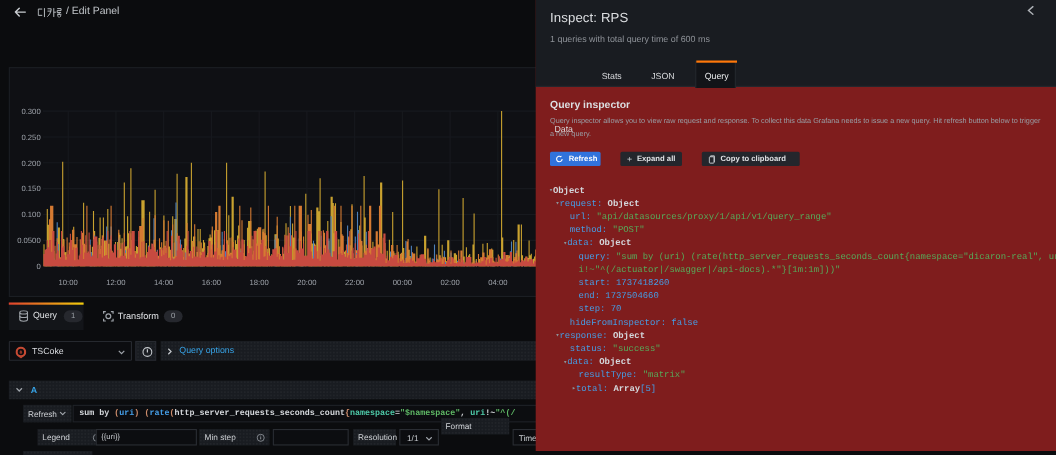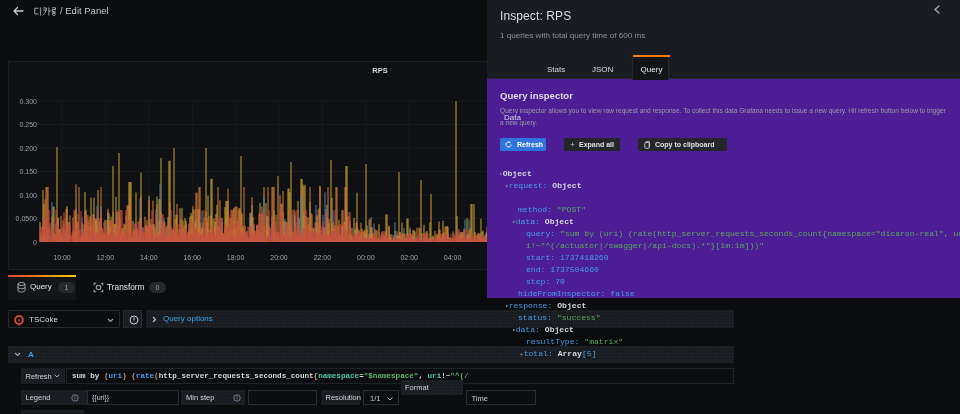--- a/index.html
+++ b/index.html
@@ -19,21 +19,20 @@
 <svg class="abs" style="left:34px;top:6.5px" width="24" height="9" viewBox="0 0 30 11" preserveAspectRatio="none">
   <g stroke="#b7bcc1" stroke-width="1.1" fill="none">
     <path d="M1 1.5h4.5M1 1.5v7h4.5M8 0.5v10"></path>
     <path d="M11.5 1.2h4.2M11.5 3.8h4.2M15.7 1.2c-.2 3.6-2 6.8-4.4 8.8M18.6 0.5v9.8M18.6 5h2.4"></path>
     <path d="M22.5 1h4.4v2.2h-4.4v2.1h4.4M24.7 6v1.3M22.3 7.3h5M24.8 10.6a1.7 1.6 0 1 1 .01 0z"></path>
   </g>
 </svg>
 <div class="abs" style="left:60px;top:4.5px;color:#c2c6ca;font-size:9.5px;">/ Edit Panel</div>
 
 <div class="abs" style="left:8px;top:61px;width:726px;height:209px;background:#0f1014;border:1px solid #1b1e23;">
-  <div class="abs" style="left:8px;top:4px;width:726px;text-align:center;color:#d3d6da;font-size:7.5px;font-weight:bold;">RPS</div>
   <svg class="abs" style="left:0;top:0" width="726" height="209" viewBox="0 0 726 209">
     <g stroke="#17191e" stroke-width="1">
       <path d="M30 39.0H726"></path>
       <path d="M30 62.5H726"></path>
       <path d="M30 86.0H726"></path>
       <path d="M30 109.5H726"></path>
       <path d="M30 133.0H726"></path>
       <path d="M30 156.5H726"></path>
       <path d="M30 180.0H726"></path>
       <path d="M53.0 39V180"></path>
@@ -125,21 +124,21 @@
   <div class="abs" style="left:20px;top:3.5px;color:#37a4e8;font-size:8px;font-weight:bold;">A</div>
 </div>
 <div class="abs dots" style="left:21px;top:367.5px;width:44px;height:16.5px;">
   <div class="abs" style="left:4.5px;top:4px;color:#d0d3d7;font-size:7.5px;">Refresh</div>
   <svg class="abs" style="left:33px;top:6.5px" width="6" height="4" viewBox="0 0 6 4">
       <path d="M0.5 0.5L3 3l2.5-2.5" stroke="#9fa4aa" stroke-width="1" fill="none"></path>
     </svg>
 </div>
 <div class="abs mono" style="left:66px;top:367.5px;width:668px;height:16.5px;background:#0c0d10;border:1px solid #1f2227;font-size:7.6px;color:#d4d7db;line-height:14.5px;white-space:pre;padding-left:5px;font-weight:bold;"><span style="color:#d4d7db">sum by </span><span style="color:#cf8e6d">(</span><span style="color:#459ee7">uri</span><span style="color:#cf8e6d">)</span><span style="color:#d4d7db"> </span><span style="color:#cf8e6d">(</span><span style="color:#459ee7">rate</span><span style="color:#cf8e6d">(</span><span style="color:#d4d7db">http_server_requests_seconds_count</span><span style="color:#cf8e6d">{</span><span style="color:#4ec9a8">namespace</span><span style="color:#d4d7db">=</span><span style="color:#5fb865">"$namespace"</span><span style="color:#d4d7db">, </span><span style="color:#4ec9a8">uri</span><span style="color:#d4d7db">!~</span><span style="color:#5fb865">"^(/</span></div>
 
-<div class="abs dots" style="left:21px;top:390px;width:68px;height:14.5px;">
+<div class="abs dots" style="left:34px;top:390px;width:68px;height:14.5px;">
     <div class="abs" style="left:4.5px;top:3px;color:#d0d3d7;font-size:7.5px;">Legend</div>
     <svg class="abs" style="left:50px;top:3.5px" width="8" height="8" viewBox="0 0 8 8">
       <circle cx="4" cy="4" r="3.2" stroke="#8d9298" stroke-width="0.8" fill="none"></circle>
       <path d="M4 3.4v2" stroke="#8d9298" stroke-width="0.9"></path>
       <circle cx="4" cy="2.4" r="0.5" fill="#8d9298"></circle>
     </svg>
   </div>
 <div class="abs" style="left:87px;top:390px;width:91.5px;height:14.5px;background:#0c0d10;border:1px solid #2a2d33;">
     <div class="abs" style="left:4px;top:3px;color:#c9ccd0;font-size:7px;">{{uri}}</div>
   </div>
@@ -163,21 +162,21 @@
   </div>
 <div class="abs dots" style="left:400.5px;top:380px;width:62px;height:14.5px;">
     <div class="abs" style="left:4.5px;top:3px;color:#d0d3d7;font-size:7.5px;">Format</div>
   </div>
 <div class="abs" style="left:465.5px;top:390px;width:70px;height:14.5px;background:#0c0d10;border:1px solid #2a2d33;">
     <div class="abs" style="left:5px;top:3px;color:#c9ccd0;font-size:7.5px;">Time</div>
   </div>
 
 <div class="abs dots" style="left:21px;top:410px;width:63px;height:4px;"></div>
 
-<div class="abs" style="left:487px;top:0;width:473px;height:298px;background:#4c1d95;">
+<div class="abs" style="left:487px;top:0;width:473px;height:410px;background:#7f1d1d;">
   <div class="abs" style="left:0;top:0;width:473px;height:79px;background:#191c21;border-bottom:1px solid #25282e;"></div>
   <svg class="abs" style="left:446px;top:5px" width="8" height="9" viewBox="0 0 8 9">
       <path d="M6 1L2 4.5L6 8" stroke="#aeb2b7" stroke-width="1.3" fill="none" stroke-linecap="round"></path>
     </svg>
   <div class="abs" style="left:13px;top:9px;color:#dcdee1;font-size:12px;font-weight:500;letter-spacing:0.1px;">Inspect: RPS</div>
   <div class="abs" style="left:13px;top:31px;color:#8e9298;font-size:8.1px;">1 queries with total query time of 600 ms</div>
 
   <div class="abs" style="left:17px;top:64.5px;color:#d8dadd;font-size:8px;margin-top:48px;">Data</div>
   <div class="abs" style="left:60px;top:64.5px;color:#d8dadd;font-size:8px;">Stats</div>
   <div class="abs" style="left:105px;top:64.5px;color:#d8dadd;font-size:8px;">JSON</div>
@@ -203,20 +202,21 @@
   <div class="abs" style="left:151px;top:138px;width:89px;height:13px;background:#24262c;border-radius:1.5px;">
     <svg class="abs" style="left:6px;top:2.5px" width="7" height="8" viewBox="0 0 7 8">
       <rect x="0.8" y="1.5" width="4.4" height="5.8" rx="0.8" stroke="#c8ccd0" stroke-width="0.9" fill="none"></rect>
       <path d="M2 1.5V0.7h3.4v5.6" stroke="#c8ccd0" stroke-width="0.9" fill="none"></path>
     </svg>
     <div class="abs" style="left:17px;top:3px;color:#dfe1e4;font-size:7px;font-weight:bold;">Copy to clipboard</div>
   </div>
 
   <div class="abs mono" style="left:12px;top:168.5px;font-size:8.1px;white-space:pre;"><span style="color:#8d9298;font-size:6px;vertical-align:0.5px;">▾</span><span style="color:#d4d7db;font-weight:bold;">Object</span></div>
   <div class="abs mono" style="left:18px;top:180.5px;font-size:8.1px;white-space:pre;"><span style="color:#8d9298;font-size:6px;vertical-align:0.5px;">▾</span><span style="color:#459ee7">request: </span><span style="color:#d4d7db;font-weight:bold;">Object</span></div>
+  <div class="abs mono" style="left:31px;top:192.5px;font-size:8.1px;white-space:pre;"><span style="color:#459ee7">url: </span><span style="color:#57ab5a;">"api/datasources/proxy/1/api/v1/query_range"</span></div>
   <div class="abs mono" style="left:31px;top:204.5px;font-size:8.1px;white-space:pre;"><span style="color:#459ee7">method: </span><span style="color:#57ab5a;">"POST"</span></div>
   <div class="abs mono" style="left:25px;top:216.5px;font-size:8.1px;white-space:pre;"><span style="color:#8d9298;font-size:6px;vertical-align:0.5px;">▾</span><span style="color:#459ee7">data: </span><span style="color:#d4d7db;font-weight:bold;">Object</span></div>
   <div class="abs mono" style="left:39px;top:228.5px;font-size:8.1px;white-space:pre;"><span style="color:#459ee7">query: </span><span style="color:#57ab5a;">"sum by (uri) (rate(http_server_requests_seconds_count{namespace="dicaron-real", ur</span></div>
   <div class="abs mono" style="left:39px;top:240.5px;font-size:8.1px;white-space:pre;"><span style="color:#57ab5a">i!~"^(/actuator|/swagger|/api-docs).*"}[1m:1m]))"</span></div>
   <div class="abs mono" style="left:39px;top:252.5px;font-size:8.1px;white-space:pre;"><span style="color:#459ee7">start: </span><span style="color:#459ee7;text-align:center;">1737418260</span></div>
   <div class="abs mono" style="left:39px;top:264.5px;font-size:8.1px;white-space:pre;"><span style="color:#459ee7">end: </span><span style="color:#459ee7;">1737504660</span></div>
   <div class="abs mono" style="left:39px;top:276.5px;font-size:8.1px;white-space:pre;"><span style="color:#459ee7">step: </span><span style="color:#459ee7;">70</span></div>
   <div class="abs mono" style="left:31px;top:288.5px;font-size:8.1px;white-space:pre;"><span style="color:#459ee7">hideFromInspector: </span><span style="color:#459ee7;">false</span></div>
   <div class="abs mono" style="left:18px;top:300.5px;font-size:8.1px;white-space:pre;"><span style="color:#8d9298;font-size:6px;vertical-align:0.5px;">▾</span><span style="color:#459ee7">response: </span><span style="color:#d4d7db;font-weight:bold;">Object</span></div>
   <div class="abs mono" style="left:31px;top:312.5px;font-size:8.1px;white-space:pre;"><span style="color:#459ee7">status: </span><span style="color:#57ab5a;">"success"</span></div>

